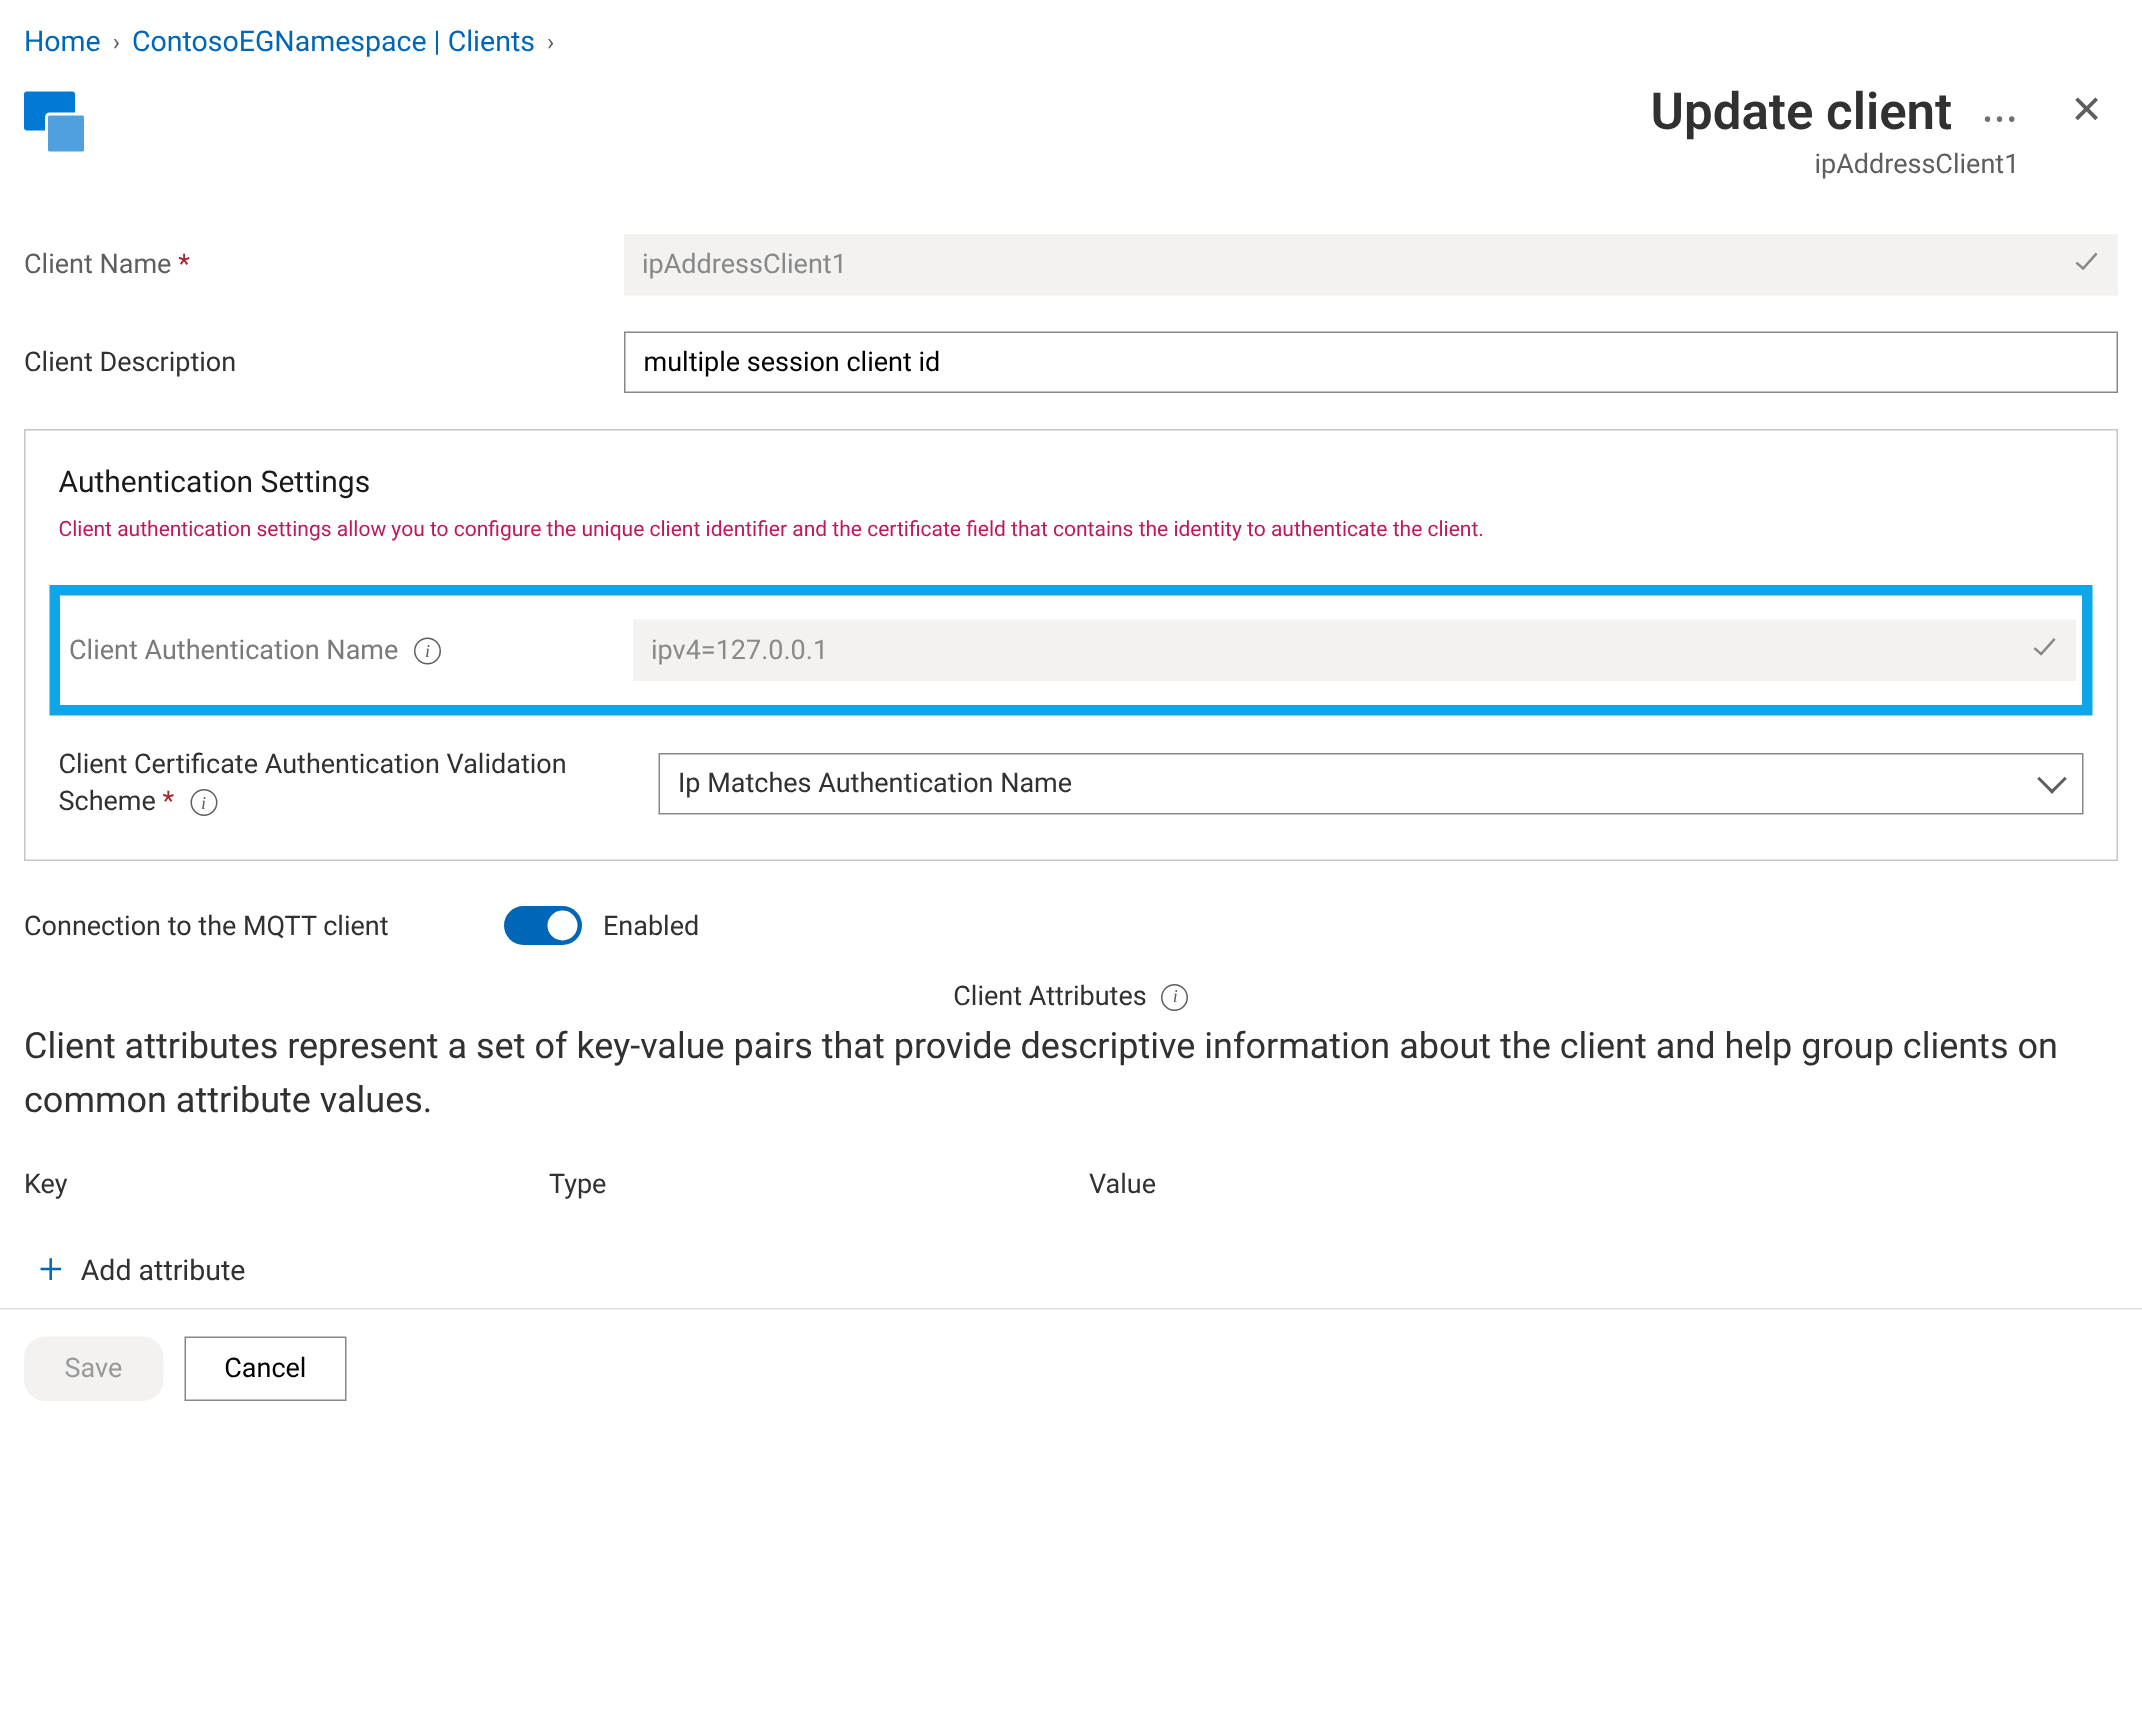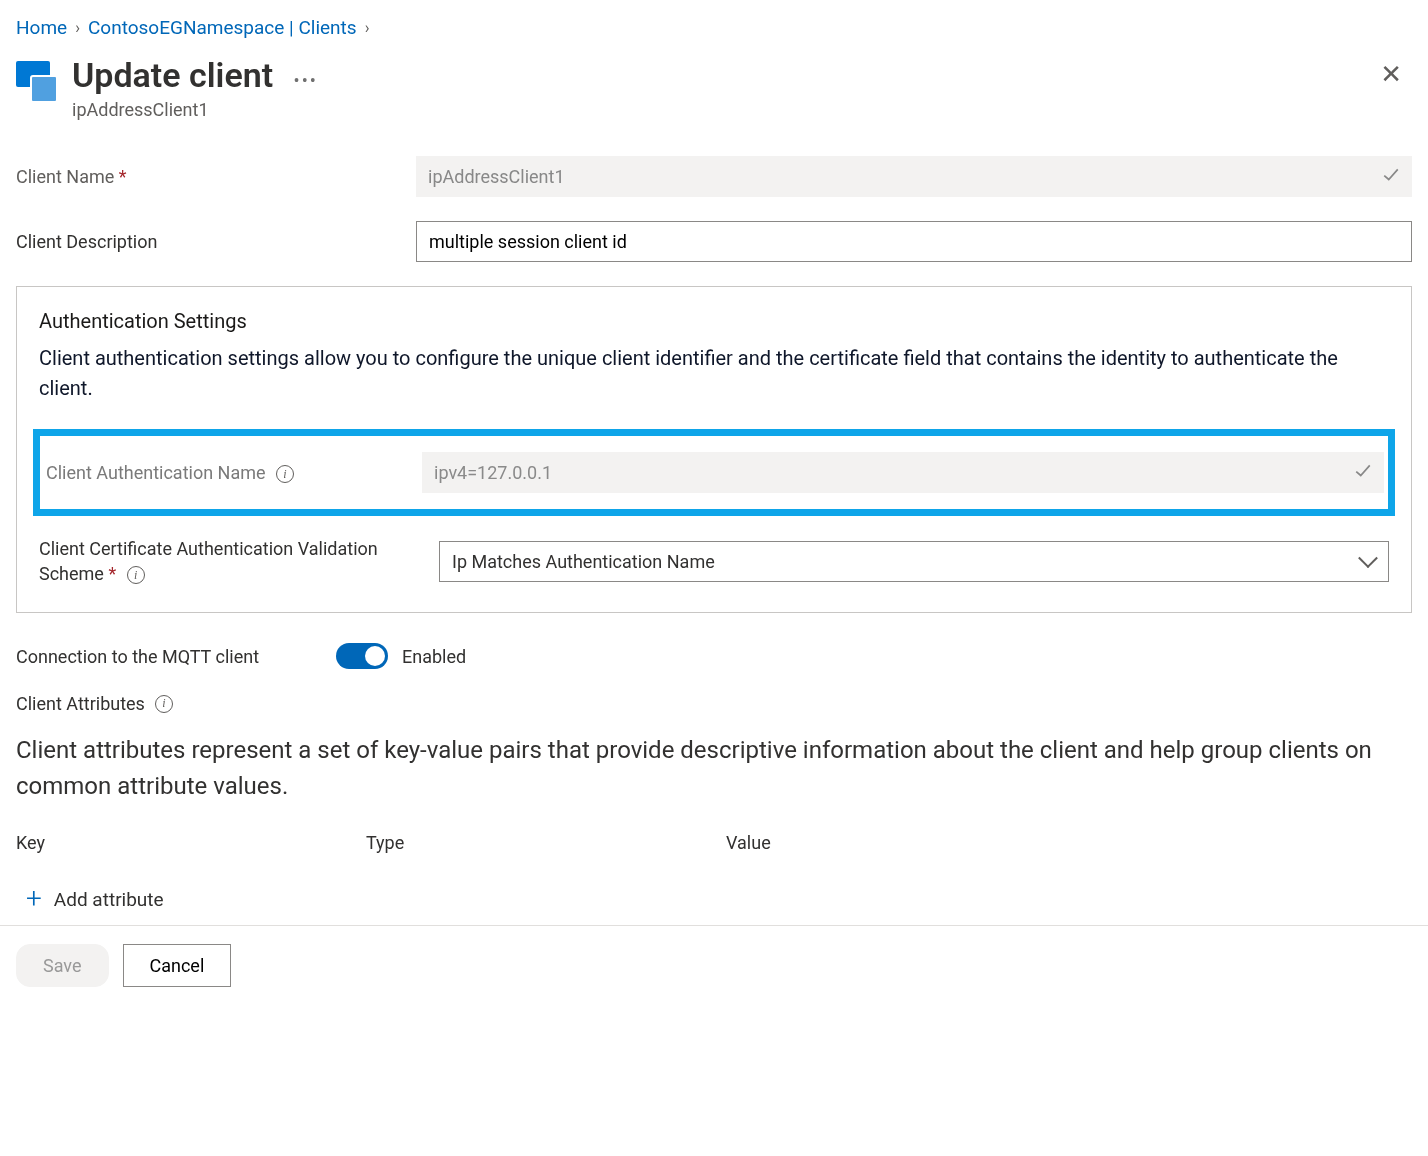--- a/index.html
+++ b/index.html
@@ -17,22 +17,23 @@
     align-items: center;
     gap: 8px;
     font-size: 19px;
     margin-bottom: 16px;
   }
   .breadcrumb a { color: #0067b8; }
   .breadcrumb .sep { color: #605e5c; font-size:16px; }
   .title-row {
     display: flex;
     align-items: flex-start;
-    gap: 14px;
+    gap: 24px;
     margin-bottom: 36px;
+    text-align: right;
   }
   .title-icon {
     width: 42px; height: 42px; margin-top:6px;
     position:relative;
   }
   .title-icon .back { position:absolute; top:0; left:0; width:34px; height:26px; background:#0078d4; border-radius:2px; }
   .title-icon .chip { position:absolute; bottom:0; right:0; width:28px; height:28px; background:#50a0e0; border:2px solid #fff; border-radius:3px; }
   .title-block { flex:1; }
   .title-block h1 {
     margin:0; font-size:34px; font-weight:600; display:inline-block;
@@ -73,37 +74,37 @@
   .select-wrap::after {
     content:""; position:absolute; right:14px; top:50%; width:12px; height:12px;
     border-right:2px solid #605e5c; border-bottom:2px solid #605e5c;
     transform: translateY(-70%) rotate(45deg); pointer-events:none;
   }
 
   .auth-box {
     border:1px solid #c8c6c4; padding:22px; margin-bottom:30px;
   }
   .auth-box h2 { margin:0 0 10px 0; font-size:20px; font-weight:400; color:#1b1a19; }
-  .auth-box p.desc { margin:0 0 26px 0; font-size:20px; color:#0f172a; line-height:1.5; }
+  .auth-box p.desc { margin:0 0 26px 0; font-size:14px; color:#be185d; line-height:1.5; }
   .highlight-row {
     border:7px solid #0ea5e9; padding:16px 4px; margin:0 -6px 20px -6px;
     display:flex; align-items:center;
   }
   .highlight-row .label { width:378px; font-size:18px; color:#7a7a7a; padding-left:2px;}
   .highlight-row .field .input-read { color:#8a8a8a; }
 
   .toggle {
     width:52px; height:26px; background:#0067b8; border-radius:13px; position:relative; cursor:pointer;
     margin-right:14px;
   }
   .toggle .knob {
     position:absolute; right:3px; top:3px; width:20px; height:20px; background:#fff; border-radius:50%;
   }
 
-  .section-label { font-size:18px; color:#323130; margin-bottom:18px; display:flex; align-items:center; gap:4px;}
+  .section-label { font-size:18px; color:#323130; margin-bottom:4px; display:flex; align-items:center; gap:4px;justify-content:center;}
   .attr-desc { font-size:24px; color:#323130; line-height:1.5; margin-bottom:28px; }
   .attr-head { display:flex; font-size:18px; color:#323130; margin-bottom:32px; }
   .attr-head div:nth-child(1){ flex:0 0 350px; }
   .attr-head div:nth-child(2){ flex:0 0 360px; }
   .attr-head div:nth-child(3){ flex:1; }
 
   .add-attr {
     display:flex; align-items:center; gap:12px; font-size:19px; color:#323130;
     cursor:pointer; margin-bottom:12px; padding-left:10px;
   }

